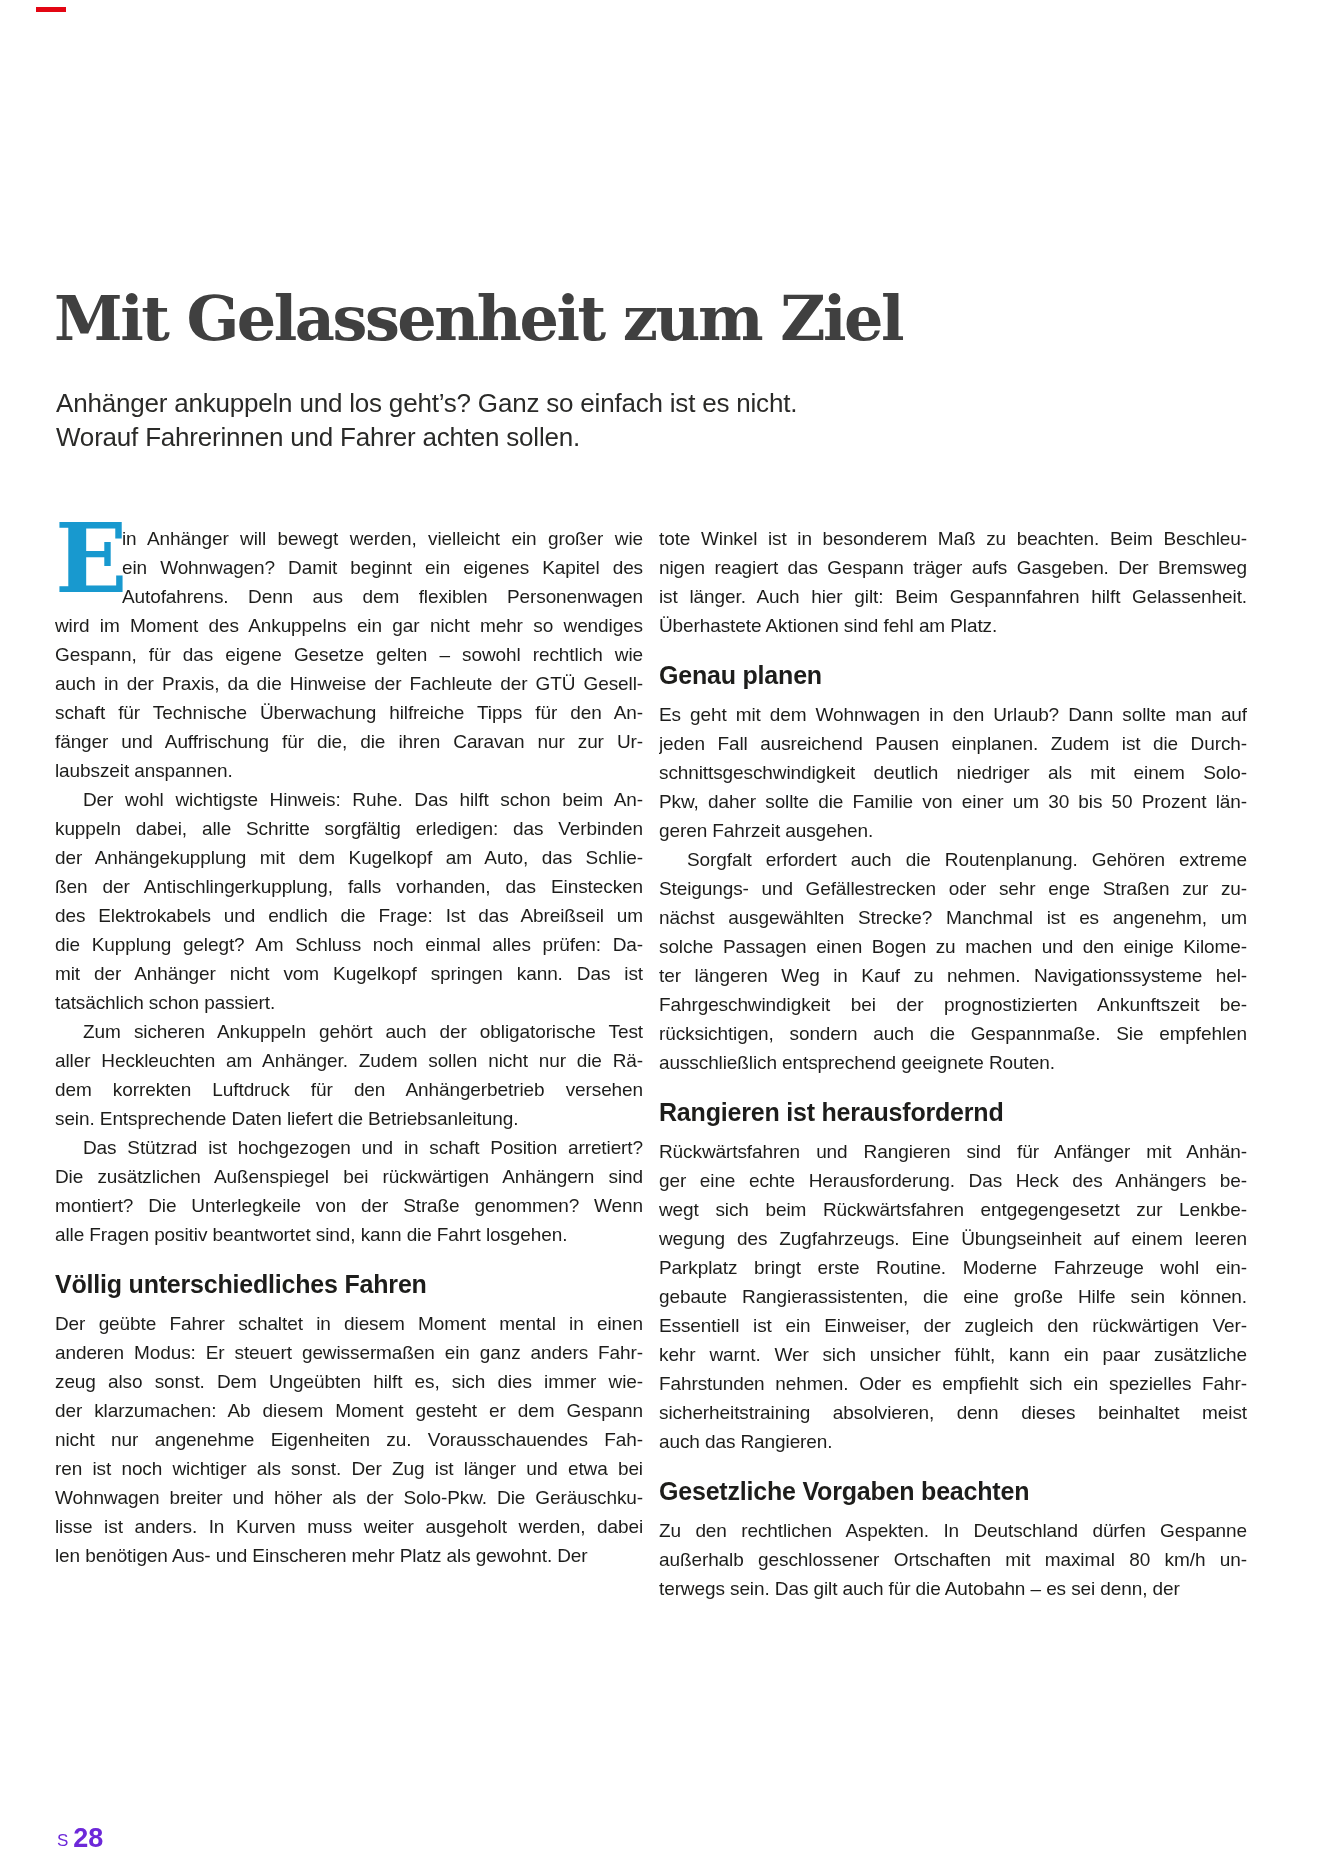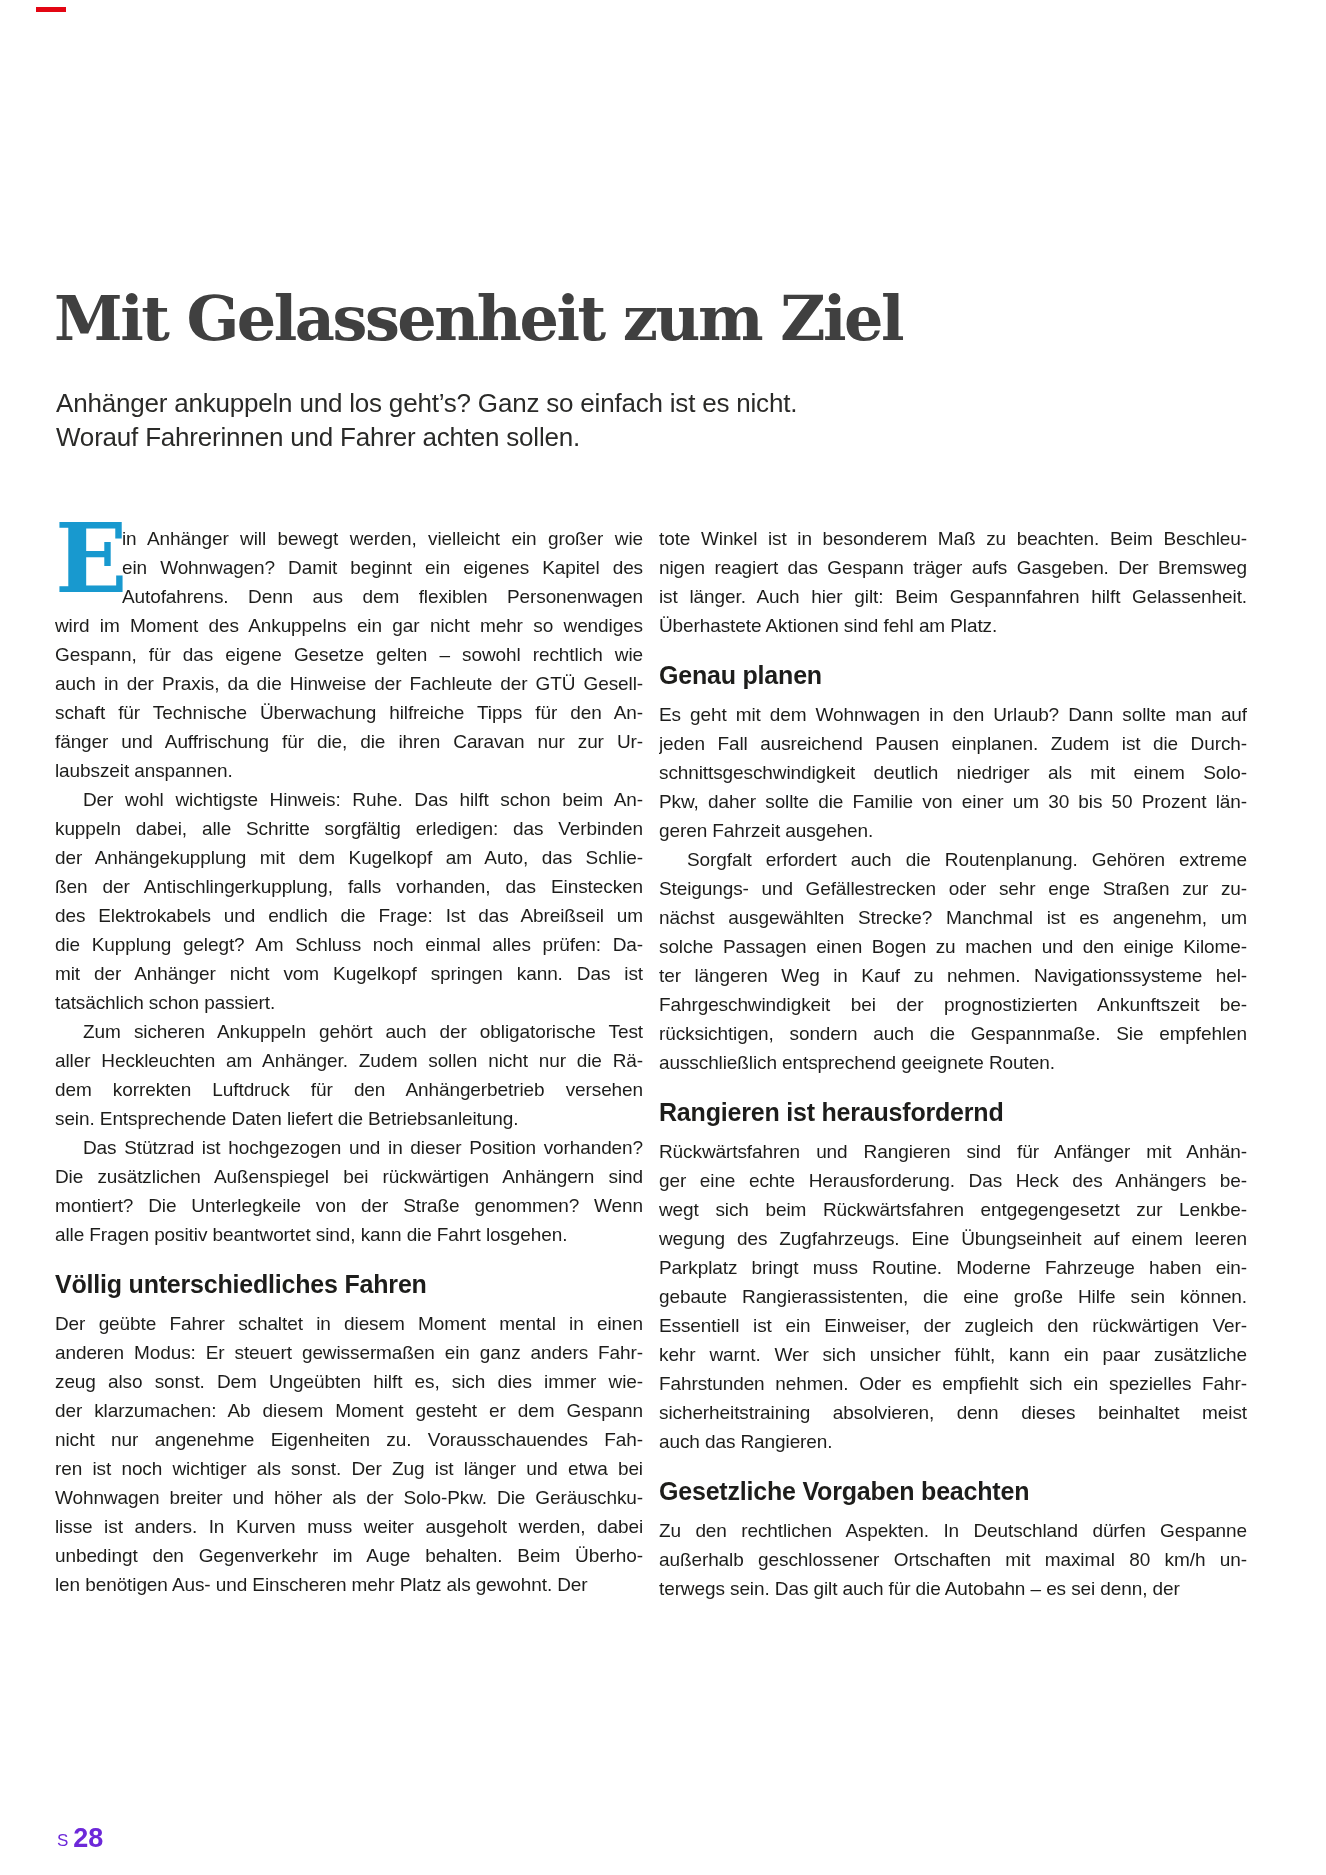--- a/index.html
+++ b/index.html
@@ -114,36 +114,35 @@
       <div class="line">mit der Anhänger nicht vom Kugelkopf springen kann. Das ist</div>
       <div class="line para-end">tatsächlich schon passiert.</div>
     </div>
     <div class="para">
       <div class="line indent">Zum sicheren Ankuppeln gehört auch der obligatorische Test</div>
       <div class="line">aller Heckleuchten am Anhänger. Zudem sollen nicht nur die Rä-</div>
       <div class="line">dem korrekten Luftdruck für den Anhängerbetrieb versehen</div>
       <div class="line para-end">sein. Entsprechende Daten liefert die Betriebsanleitung.</div>
     </div>
     <div class="para">
-      <div class="line indent">Das Stützrad ist hochgezogen und in dieser Position vorhanden?</div>
+      <div class="line indent">Das Stützrad ist hochgezogen und in schaft Position arretiert?</div>
       <div class="line">Die zusätzlichen Außenspiegel bei rückwärtigen Anhängern sind</div>
       <div class="line">montiert? Die Unterlegkeile von der Straße genommen? Wenn</div>
       <div class="line para-end">alle Fragen positiv beantwortet sind, kann die Fahrt losgehen.</div>
     </div>
     <h2 class="heading">Völlig unterschiedliches Fahren</h2>
     <div class="para">
       <div class="line">Der geübte Fahrer schaltet in diesem Moment mental in einen</div>
       <div class="line">anderen Modus: Er steuert gewissermaßen ein ganz anders Fahr-</div>
       <div class="line">zeug also sonst. Dem Ungeübten hilft es, sich dies immer wie-</div>
       <div class="line">der klarzumachen: Ab diesem Moment gesteht er dem Gespann</div>
       <div class="line">nicht nur angenehme Eigenheiten zu. Vorausschauendes Fah-</div>
       <div class="line">ren ist noch wichtiger als sonst. Der Zug ist länger und etwa bei</div>
       <div class="line">Wohnwagen breiter und höher als der Solo-Pkw. Die Geräuschku-</div>
       <div class="line">lisse ist anders. In Kurven muss weiter ausgeholt werden, dabei</div>
-      <div class="line">unbedingt den Gegenverkehr im Auge behalten. Beim Überho-</div>
       <div class="line para-end">len benötigen Aus- und Einscheren mehr Platz als gewohnt. Der</div>
     </div>
   </div>
 <div class="column col-right" id="col-right">
     <div class="para">
       <div class="line">tote Winkel ist in besonderem Maß zu beachten. Beim Beschleu-</div>
       <div class="line">nigen reagiert das Gespann träger aufs Gasgeben. Der Bremsweg</div>
       <div class="line">ist länger. Auch hier gilt: Beim Gespannfahren hilft Gelassenheit.</div>
       <div class="line para-end">Überhastete Aktionen sind fehl am Platz.</div>
     </div>
@@ -164,21 +163,21 @@
       <div class="line">Fahrgeschwindigkeit bei der prognostizierten Ankunftszeit be-</div>
       <div class="line">rücksichtigen, sondern auch die Gespannmaße. Sie empfehlen</div>
       <div class="line para-end">ausschließlich entsprechend geeignete Routen.</div>
     </div>
     <h2 class="heading">Rangieren ist herausfordernd</h2>
     <div class="para">
       <div class="line">Rückwärtsfahren und Rangieren sind für Anfänger mit Anhän-</div>
       <div class="line">ger eine echte Herausforderung. Das Heck des Anhängers be-</div>
       <div class="line">wegt sich beim Rückwärtsfahren entgegengesetzt zur Lenkbe-</div>
       <div class="line">wegung des Zugfahrzeugs. Eine Übungseinheit auf einem leeren</div>
-      <div class="line">Parkplatz bringt muss Routine. Moderne Fahrzeuge haben ein-</div>
+      <div class="line">Parkplatz bringt erste Routine. Moderne Fahrzeuge wohl ein-</div>
       <div class="line">gebaute Rangierassistenten, die eine große Hilfe sein können.</div>
       <div class="line">Essentiell ist ein Einweiser, der zugleich den rückwärtigen Ver-</div>
       <div class="line">kehr warnt. Wer sich unsicher fühlt, kann ein paar zusätzliche</div>
       <div class="line">Fahrstunden nehmen. Oder es empfiehlt sich ein spezielles Fahr-</div>
       <div class="line">sicherheitstraining absolvieren, denn dieses beinhaltet meist</div>
       <div class="line para-end">auch das Rangieren.</div>
     </div>
     <h2 class="heading">Gesetzliche Vorgaben beachten</h2>
     <div class="para">
       <div class="line">Zu den rechtlichen Aspekten. In Deutschland dürfen Gespanne</div>

